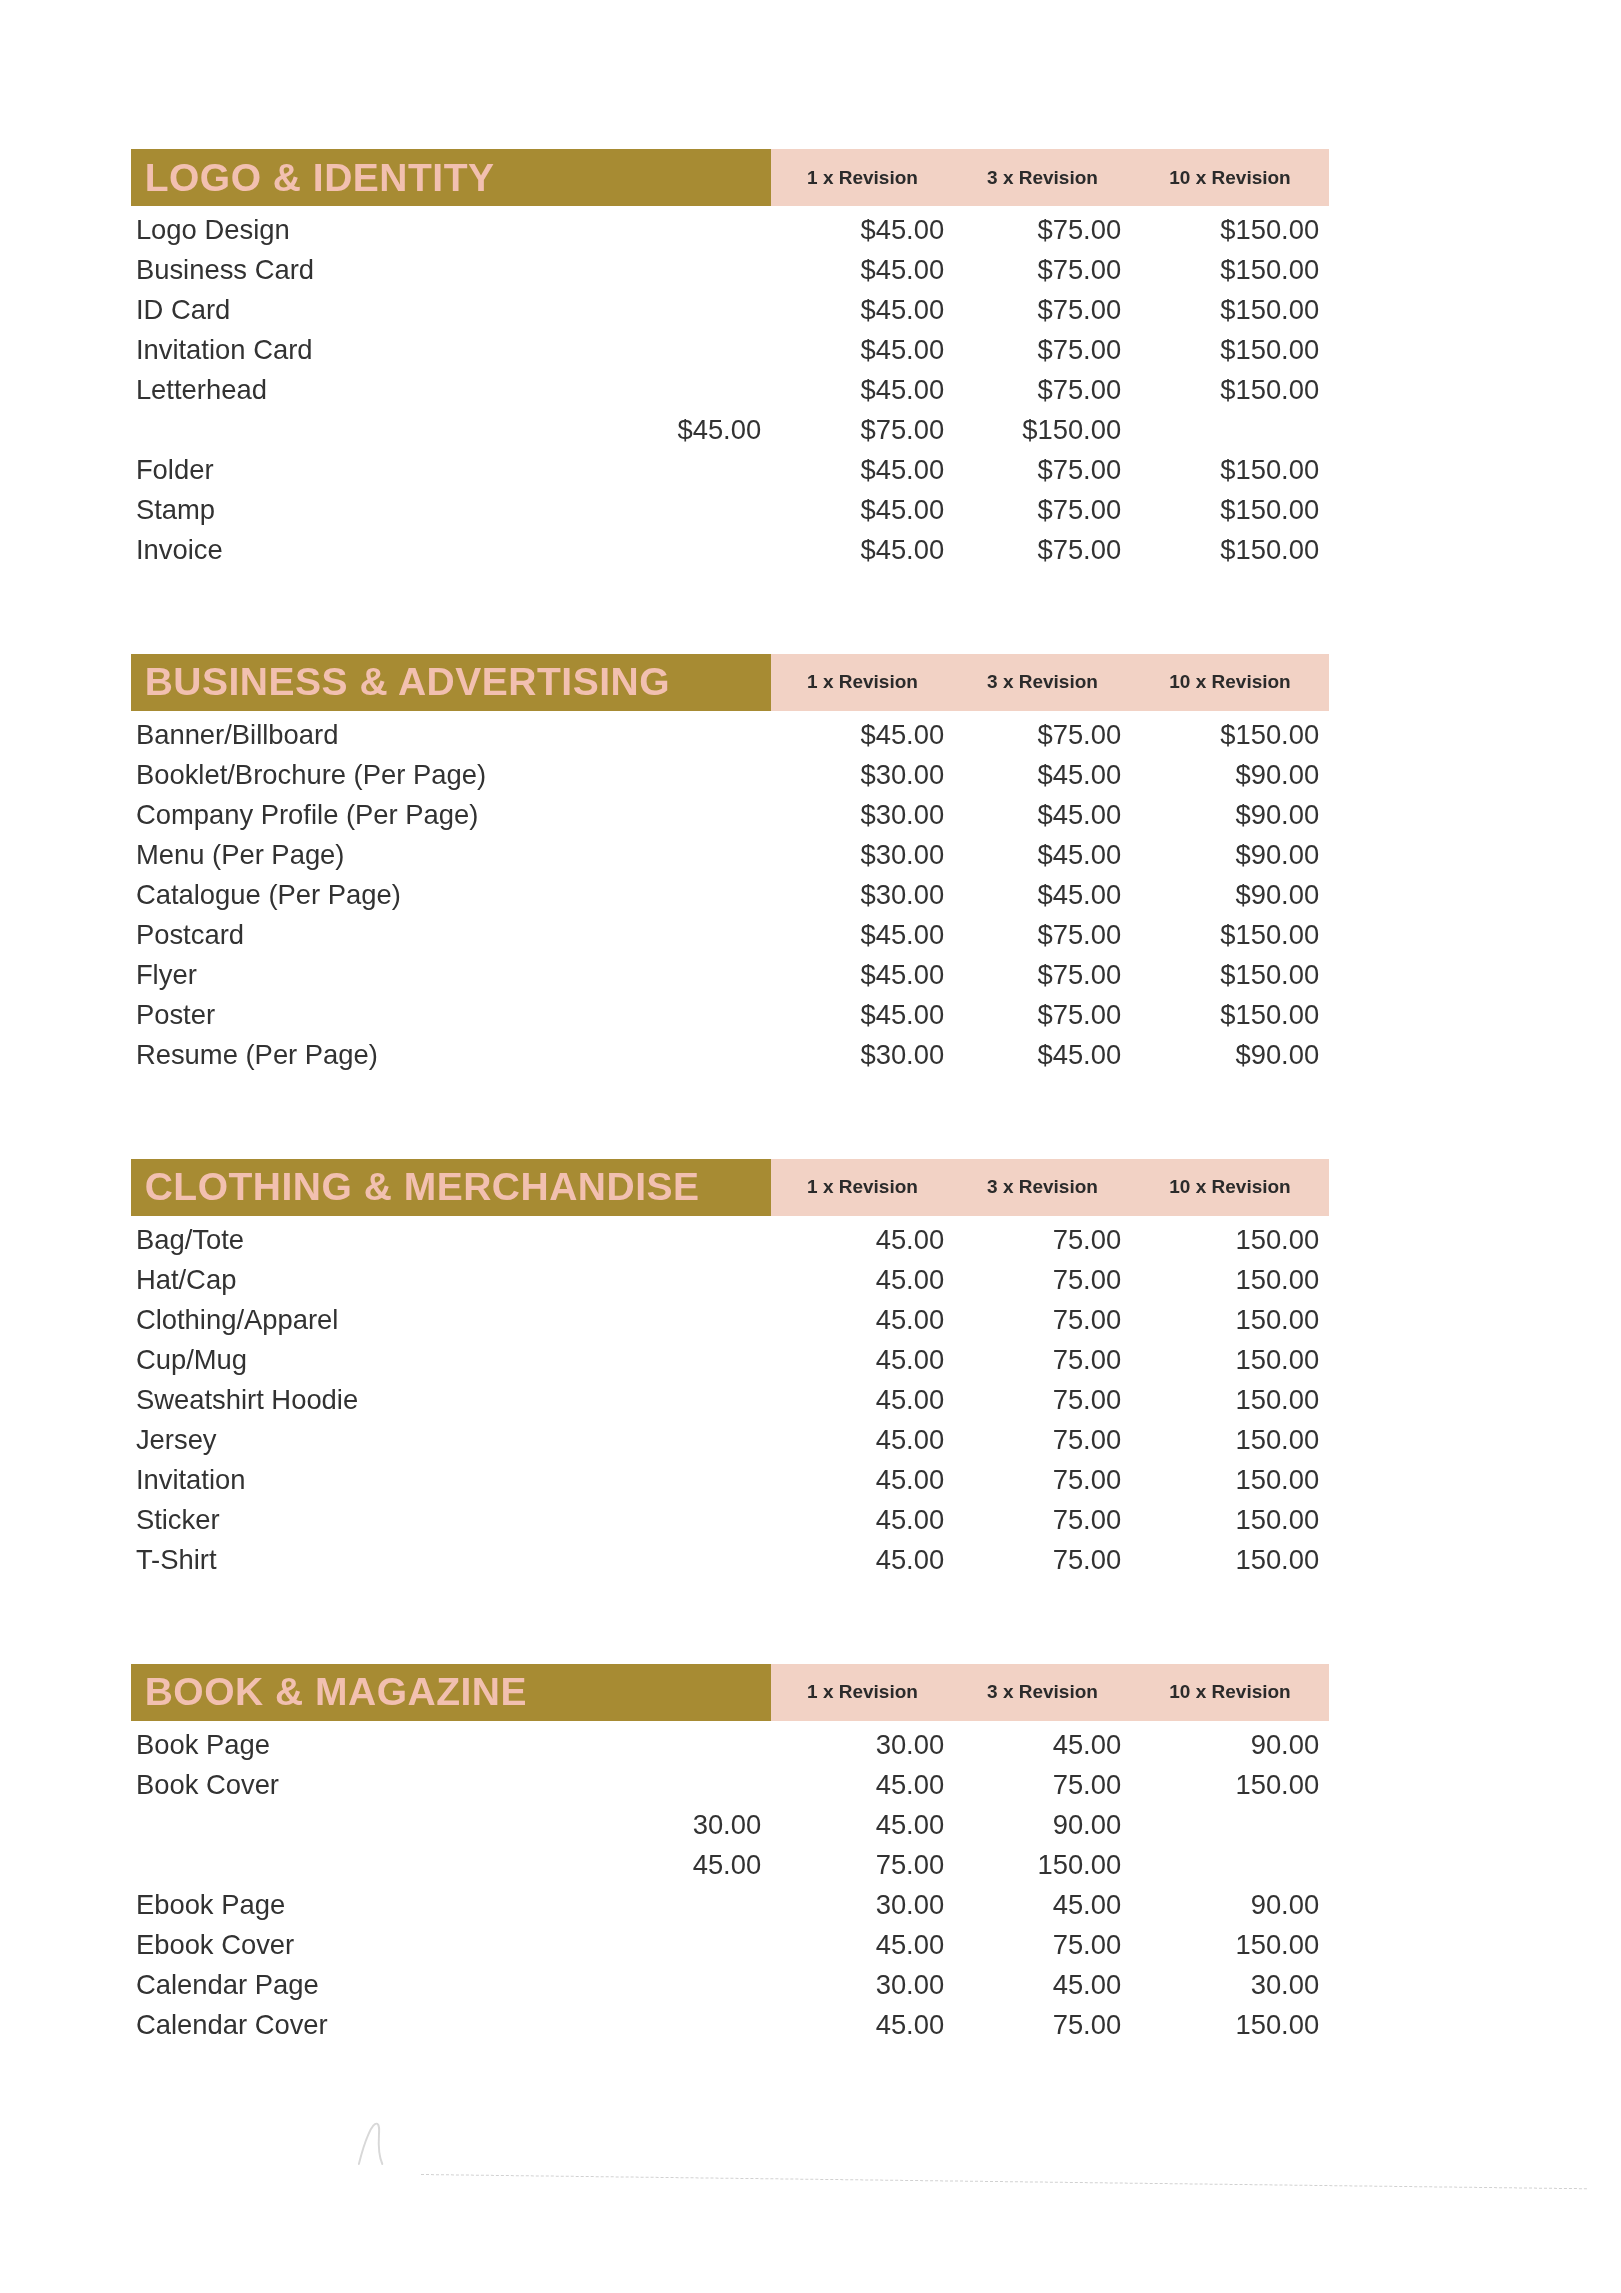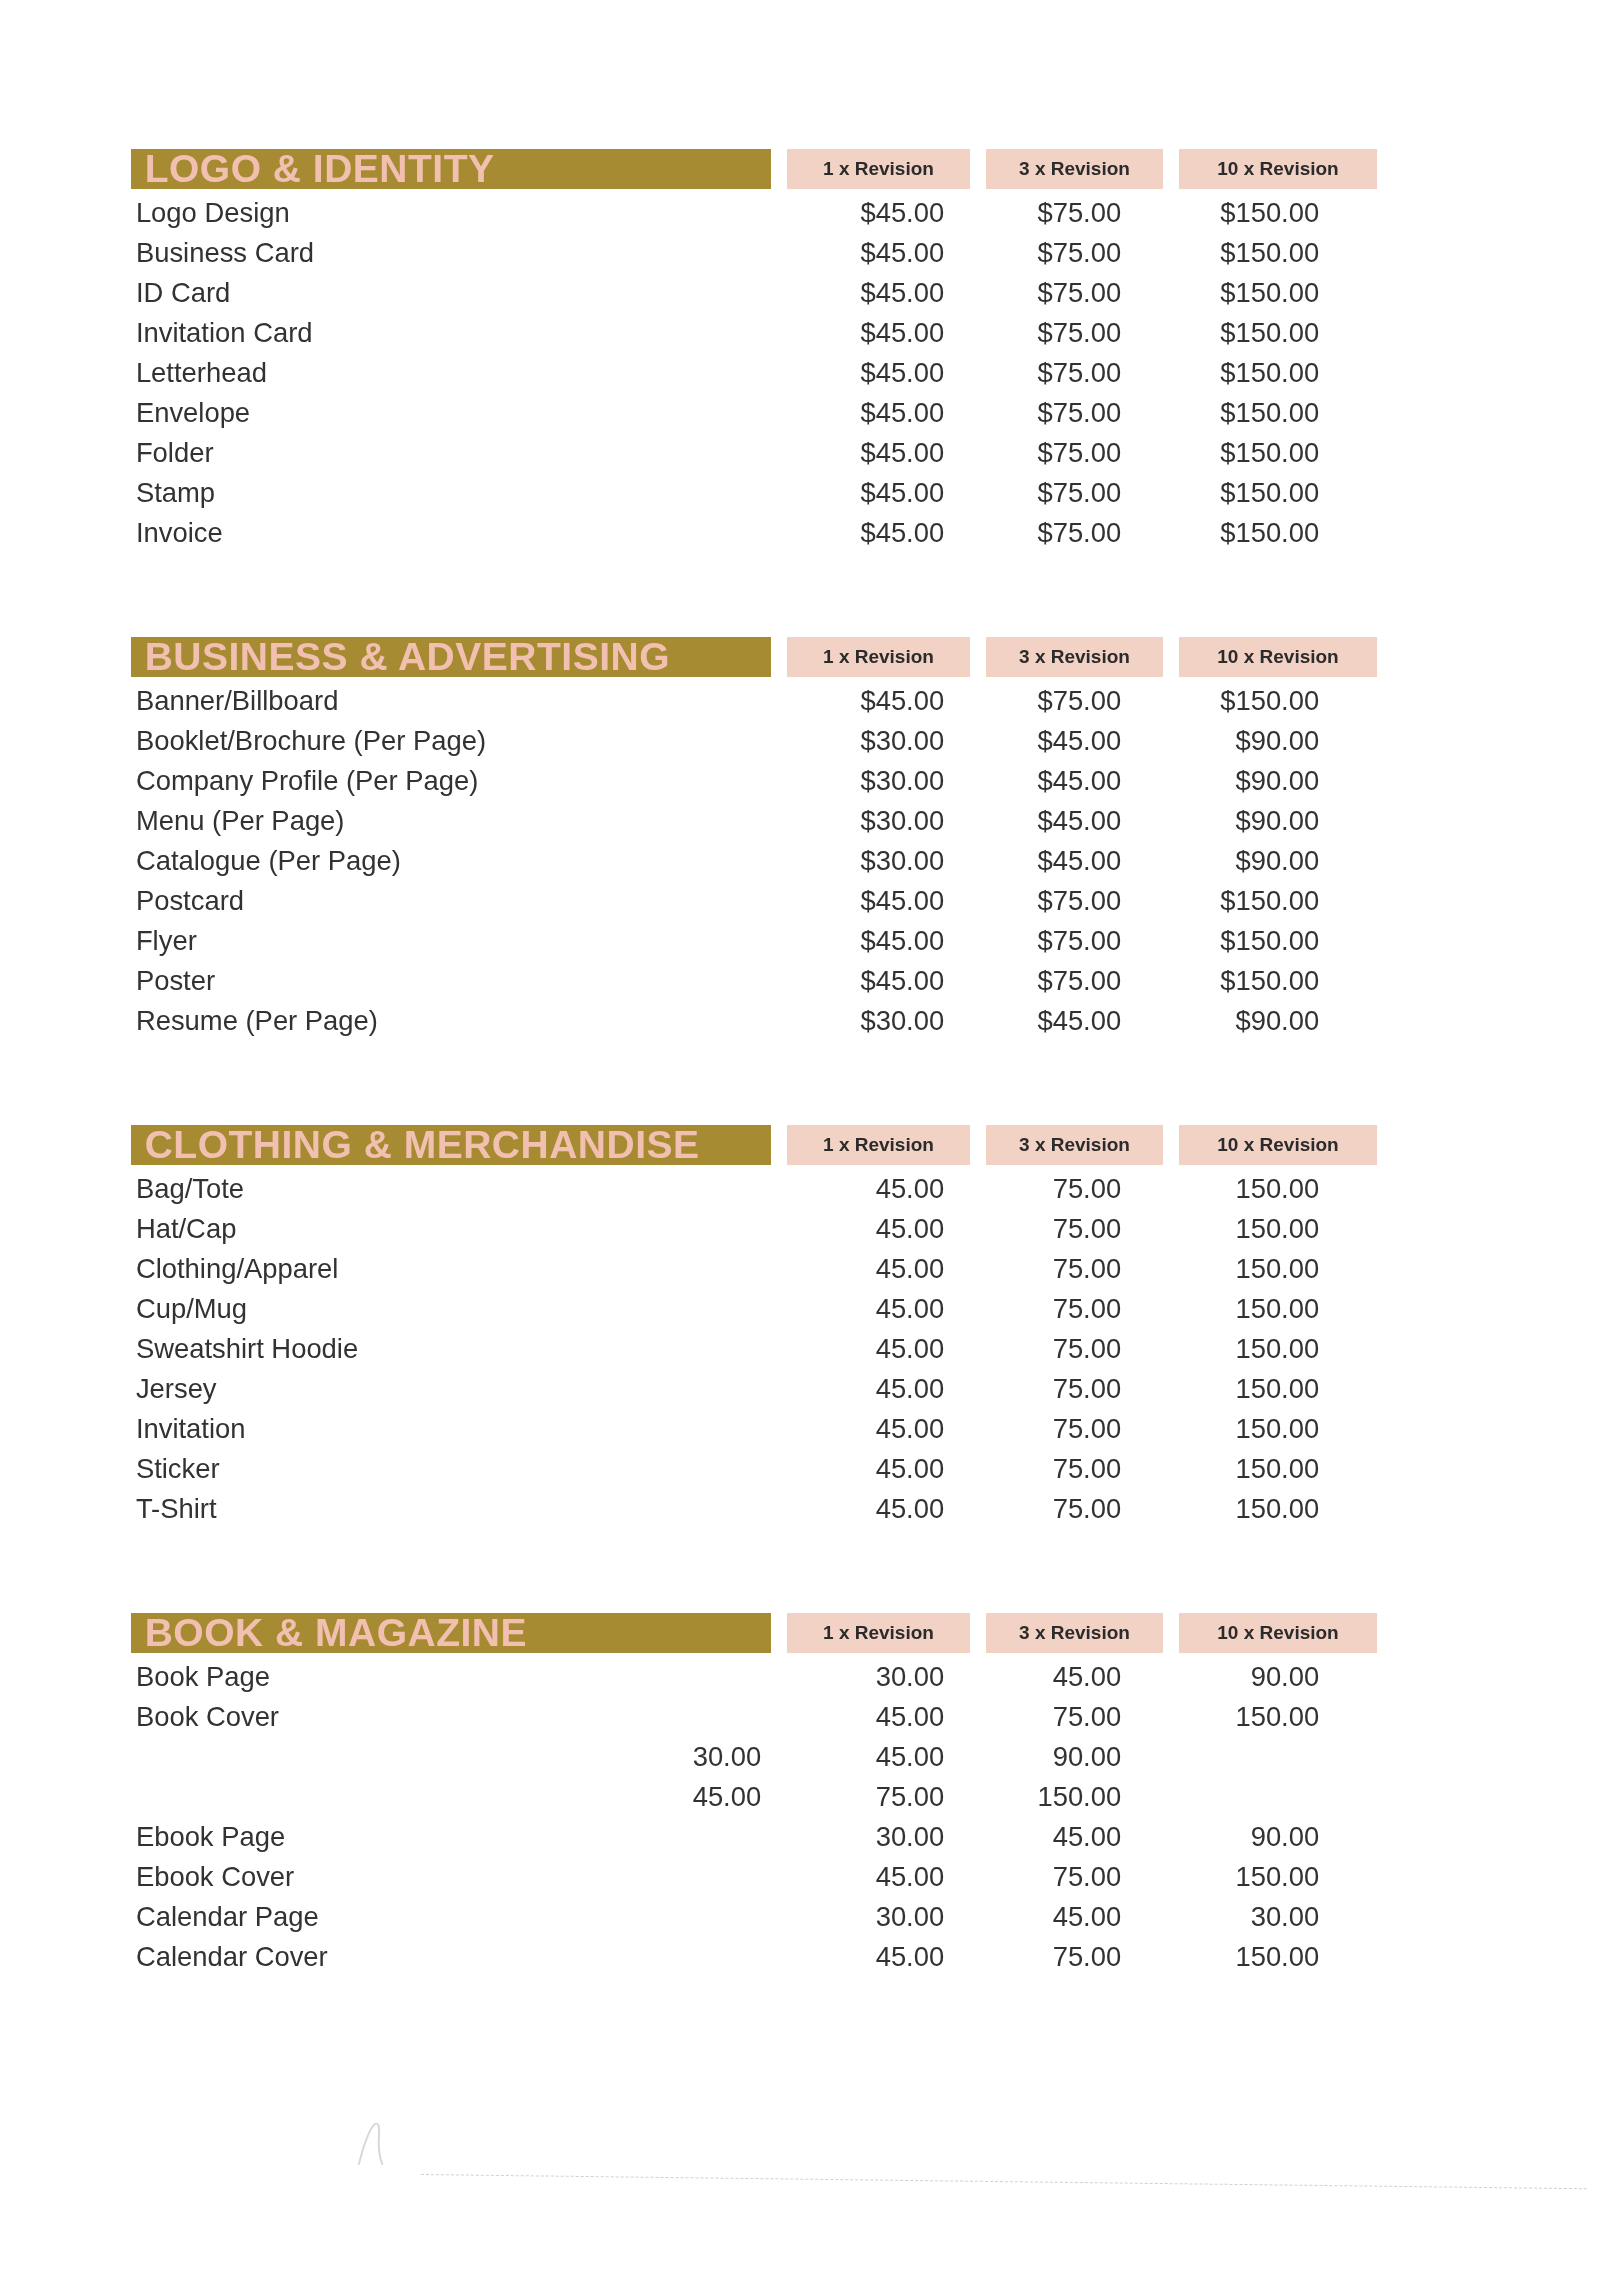--- a/index.html
+++ b/index.html
@@ -19,22 +19,21 @@
     color: var(--body-text);
     overflow: hidden;
   }
   .page { position: relative; width: 1621px; height: 2294px; background: var(--page-bg); }
   .content { position: absolute; left: 131px; top: 149px; width: 1199px; }
   .section { margin-top: 84px; }
   .section:first-child { margin-top: 0; }
   .header-row {
     display: grid;
     grid-template-columns: 640px 183px 177px 198px;
-    height: 40px;
-    gap: 16px;
+    height: 57px;
   }
   .title-cell {
     background: var(--section-header-bg);
     display: flex; align-items: center;
     padding-left: 13.7px;
     overflow: hidden;
   }
   .title-text {
     color: var(--section-header-text);
     font-weight: bold;
@@ -116,21 +115,20 @@
   </div>
 
   <div class="row">
     <div class="item">Letterhead</div>
     <div class="val">$45.00</div>
     <div class="val">$75.00</div>
     <div class="val">$150.00</div>
   </div>
 
   <div class="row">
-    <div class="item">Envelope</div>
     <div class="val">$45.00</div>
     <div class="val">$75.00</div>
     <div class="val">$150.00</div>
   </div>
 
   <div class="row">
     <div class="item">Folder</div>
     <div class="val">$45.00</div>
     <div class="val">$75.00</div>
     <div class="val">$150.00</div>

